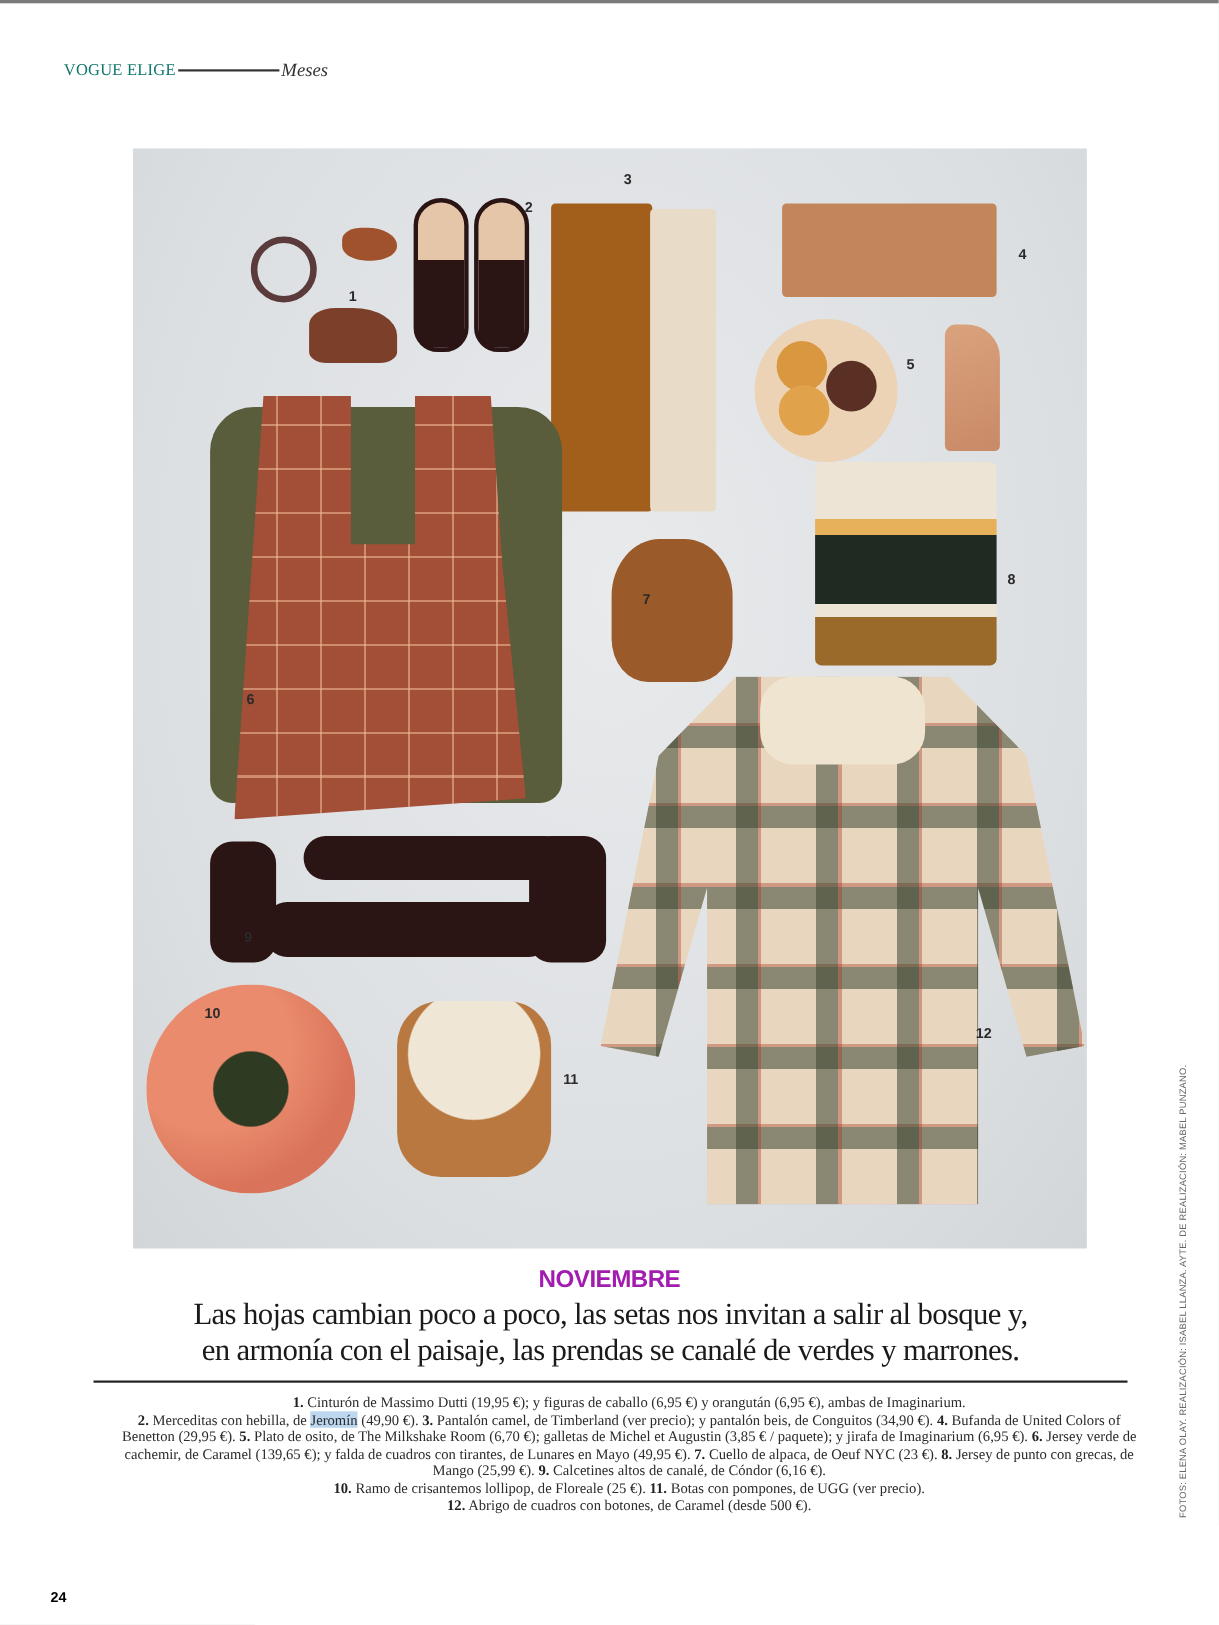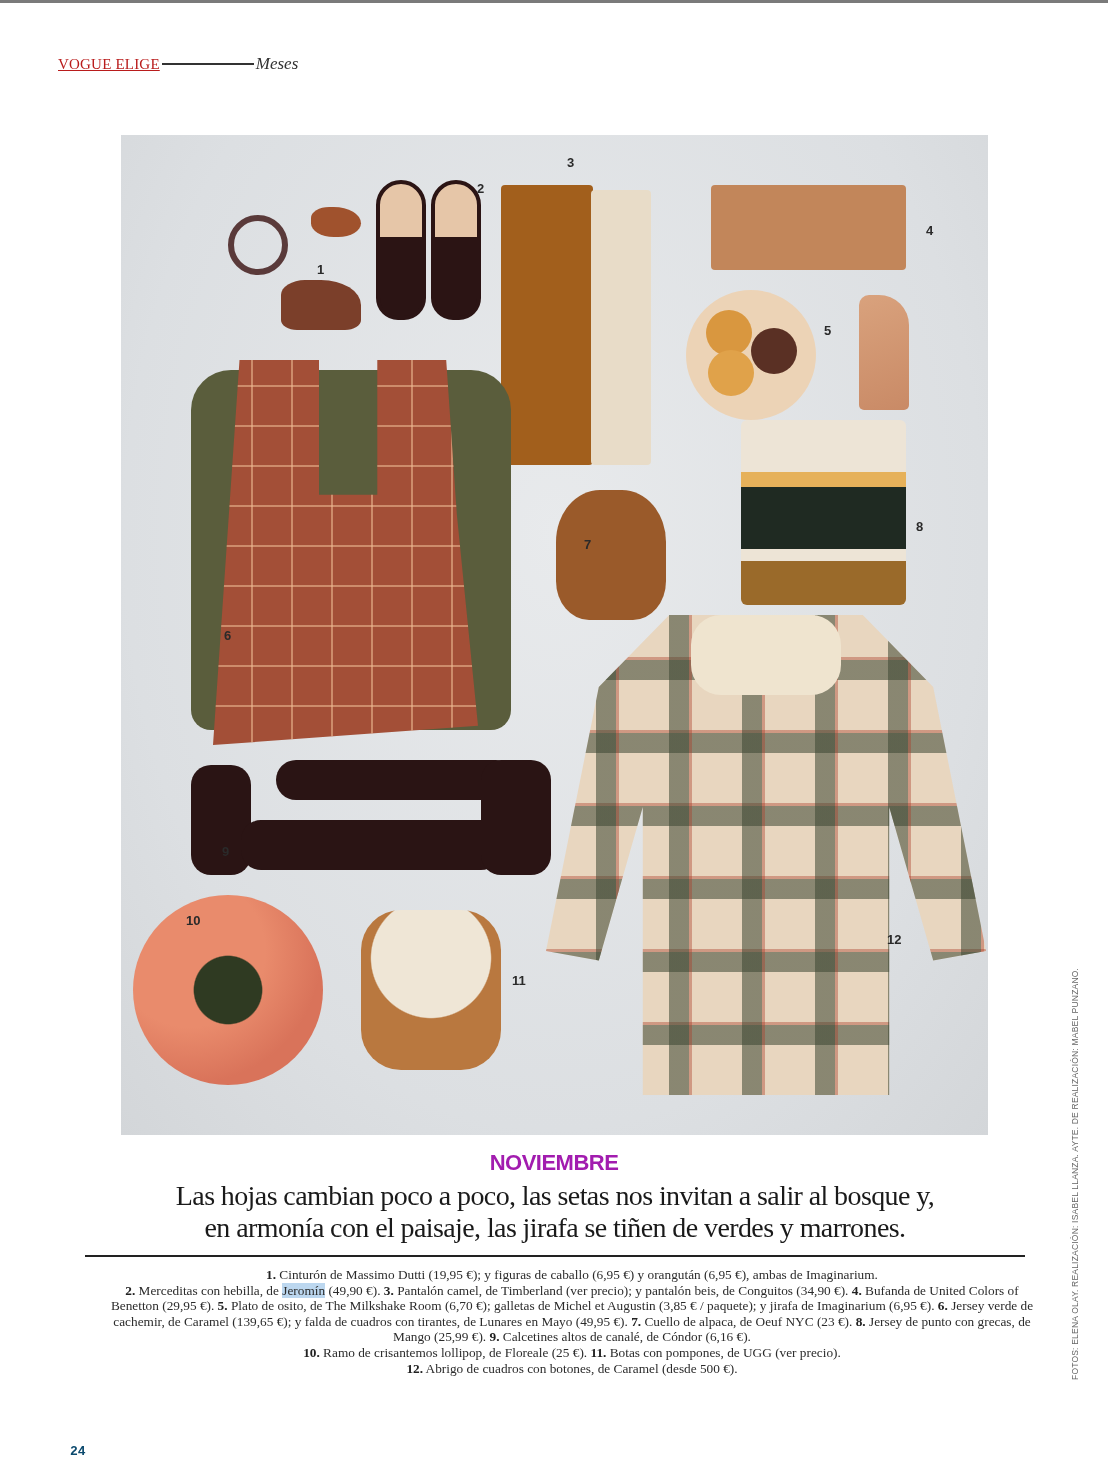--- a/index.html
+++ b/index.html
@@ -1,19 +1,19 @@
 <!DOCTYPE html>
 <html><head>
 <meta charset="utf-8">
 <style>
   html,body{margin:0;padding:0;}
   body{width:1108px;height:1477px;background:#ffffff;position:relative;overflow:hidden;font-family:"Liberation Serif","DejaVu Serif",serif;color:#1e1e1e;}
   .topbar{position:absolute;left:0;top:0;width:1108px;height:3px;background:#7a7a7a;}
   .header{position:absolute;left:58px;top:54px;display:flex;align-items:center;}
-  .header .sec{font-family:"Liberation Serif",serif;font-size:15px;letter-spacing:0.2px;color:#b91c1c;text-decoration:underline;}
+  .header .sec{font-family:"Liberation Serif",serif;font-size:15px;letter-spacing:0.2px;color:#0f766e;}
   .header .rule{width:92px;height:2px;background:#333;margin:0 2px;}
   .header .sub{font-family:"Liberation Serif",serif;font-style:italic;font-size:17px;color:#333;}
 
   .photo{position:absolute;left:121px;top:135px;width:867px;height:1000px;background:#dfe2e5;overflow:hidden;}
   .photo .shade{position:absolute;inset:0;background:radial-gradient(ellipse at 50% 40%, #e8eaec 0%, #dcdfe2 70%, #d3d6d9 100%);}
   .item{position:absolute;}
   .num{position:absolute;font-family:"Liberation Sans",sans-serif;font-size:13px;color:#2a2a2a;font-weight:bold;}
 
   
   .belt{left:107px;top:80px;width:60px;height:60px;border:6px solid #5a3a3a;border-radius:50%;box-sizing:border-box;}
@@ -42,21 +42,21 @@
   .collar{left:570px;top:480px;width:150px;height:80px;background:#efe4cf;border-radius:30px;}
   .flowers{left:12px;top:760px;width:190px;height:190px;background:radial-gradient(circle,#2f3a22 0 25%,transparent 26%),radial-gradient(circle at 30% 30%,#e98b6c 0 40%,#d9735a 70%);border-radius:50%;}
   .boots{left:240px;top:775px;width:140px;height:160px;background:radial-gradient(circle at 50% 30%,#efe6d6 0 45%,#b9783f 46%);border-radius:40px;}
 
   .title{position:absolute;left:0;width:1108px;top:1150px;text-align:center;font-family:"Liberation Sans",sans-serif;font-weight:bold;font-size:22px;color:#a21caf;letter-spacing:-0.5px;}
   .lede{position:absolute;left:60px;width:990px;top:1180px;text-align:center;font-family:"Liberation Serif",serif;font-size:28px;line-height:32px;color:#1a1a1a;letter-spacing:-0.6px;}
   .rule-main{position:absolute;left:85px;width:940px;top:1255px;height:2px;background:#222;}
   .credits{position:absolute;left:102px;width:940px;top:1267px;text-align:center;font-family:"Liberation Serif",serif;font-size:13.3px;line-height:15.6px;color:#2b2b2b;}
   .credits b{color:#222;}
   .hl{background:#bcd7ef;}
-  .pagenum{position:absolute;left:70px;top:1444px;font-family:Liberation Mono, monospace;font-weight:bold;font-size:13px;color:#0c4a6e;}
+  .pagenum{position:absolute;left:46px;top:1444px;font-family:Liberation Sans, sans-serif;font-weight:bold;font-size:13px;color:#000000;}
   .vcredit{position:absolute;left:1070px;top:1380px;transform-origin:0 0;transform:rotate(-90deg);white-space:nowrap;font-family:"Liberation Sans",sans-serif;font-size:8.5px;color:#666;letter-spacing:0.2px;}
 </style>
 </head>
 <body>
 
 <div class="topbar"></div>
 
 <div class="header">
   <span class="sec">VOGUE ELIGE</span>
   <span class="rule"></span>
@@ -114,21 +114,21 @@
   <div class="item flowers"></div>
   <span class="num" style="left:65px;top:778px;">10</span>
 
   <div class="item boots"></div>
   <span class="num" style="left:391px;top:838px;text-align:right;">11</span>
 </div>
 
 <div class="title">NOVIEMBRE</div>
 <div class="lede">
   <div>Las hojas cambian poco a poco, las setas nos invitan a salir al bosque y,</div>
-  <div>en armonía con el paisaje, las jirafa se tiñen de verdes y marrones.</div>
+  <div>en armonía con el paisaje, las prendas se canalé de verdes y marrones.</div>
 </div>
 <div class="rule-main"></div>
 
 <div class="credits">
   <b>1.</b><span> Cinturón de Massimo Dutti (19,95 €); y figuras de caballo (6,95 €) y orangután (6,95 €), ambas de Imaginarium.</span><br>
   <b>2.</b><span> Merceditas con hebilla, de </span><span class="hl">Jeromín</span><span> (49,90 €).</span>
   <b>3.</b><span> Pantalón camel, de Timberland (ver precio); y pantalón beis, de Conguitos (34,90 €).</span>
   <b>4.</b><span> Bufanda de United Colors of Benetton (29,95 €).</span>
   <b>5.</b><span> Plato de osito, de The Milkshake Room (6,70 €); galletas de Michel et Augustin (3,85 € / paquete); y jirafa de Imaginarium (6,95 €).</span>
   <b>6.</b><span> Jersey verde de cachemir, de Caramel (139,65 €); y falda de cuadros con tirantes, de Lunares en Mayo (49,95 €).</span>

